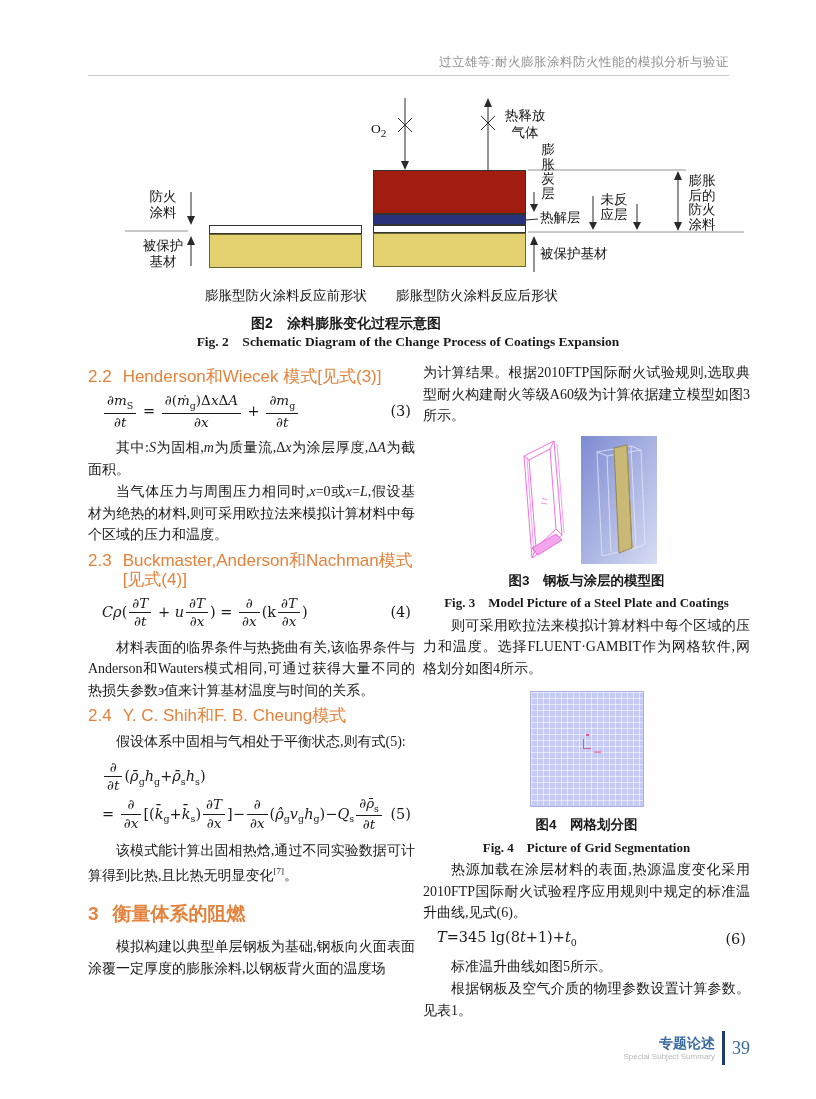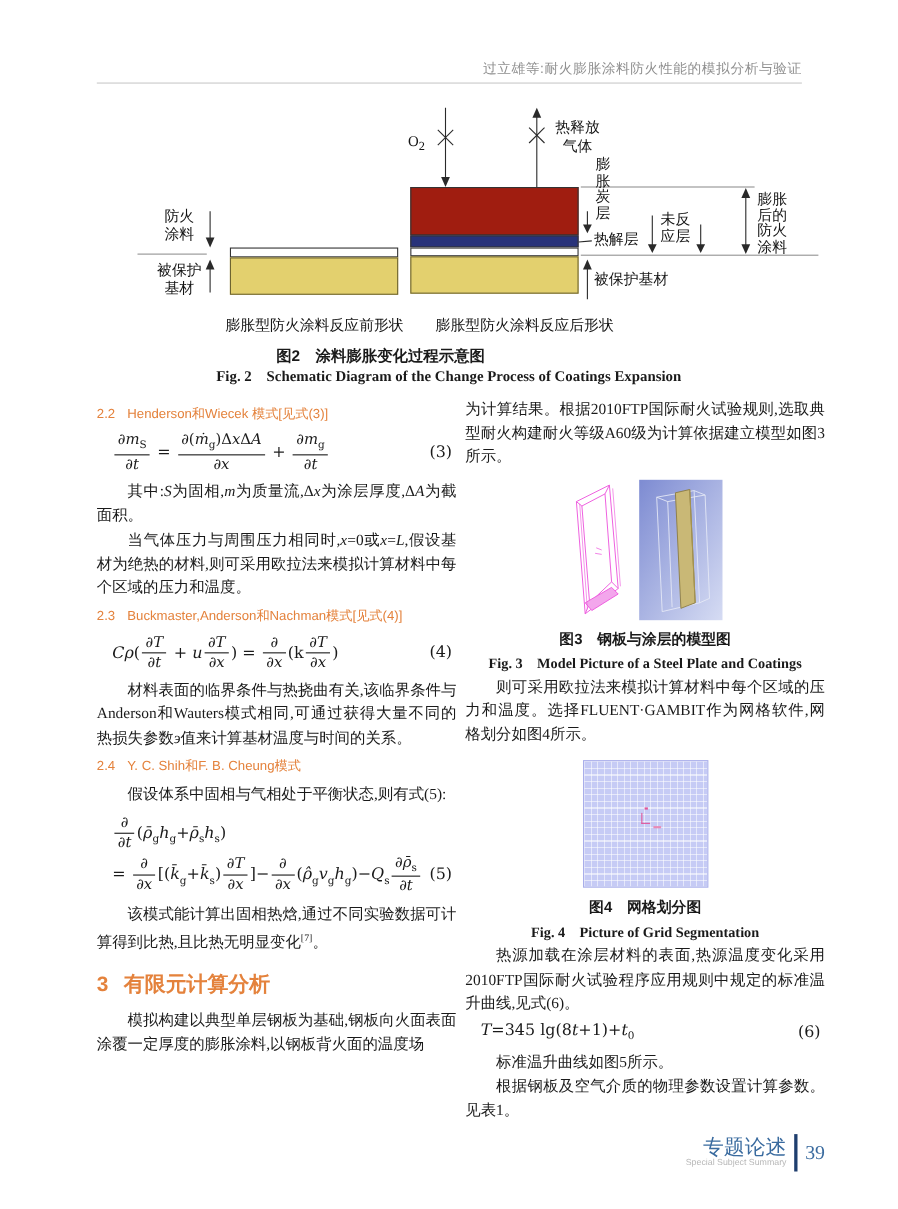--- a/index.html
+++ b/index.html
@@ -27,22 +27,22 @@
                font-size:13.5px;font-family:"Liberation Serif","DejaVu Serif",serif;}
 
   
   .col{position:absolute;top:362px;width:327px;font-size:14px;line-height:21.5px;text-align:justify;}
   .col-left{left:88px;}
   .col-right{left:423px;}
   .col p{margin:0 0 1px;text-indent:2em;}
   .col p.noindent{text-indent:0;}
   sup{font-size:9px;}
 
-  .h-sub{font-family:"Liberation Sans","DejaVu Sans",sans-serif;color:#e4823c;font-size:12px;
-         margin:5px 0 6px;text-align:center;display:flex;gap:11px;line-height:19px;}
+  .h-sub{font-family:"Liberation Sans","DejaVu Sans",sans-serif;color:#e4823c;font-size:17px;
+         margin:5px 0 6px;text-align:left;display:flex;gap:11px;line-height:19px;}
   .h-main{font-family:"Liberation Sans","DejaVu Sans",sans-serif;color:#e4823c;font-size:19px;
           font-weight:bold;margin:16px 0 10px;display:flex;gap:14px;line-height:24px;}
 
   
   .eq-row{display:flex;align-items:center;margin:7px 0;padding-left:14px;font-size:14.5px;
           font-family:"DejaVu Serif",serif;text-indent:0;}
   .eq-row .eq-label{margin-left:auto;padding-right:4px;}
   .eq-cont{margin-top:0;}
   .fr{display:inline-block;text-align:center;vertical-align:middle;margin:0 2px;font-size:13.5px;}
   .fr .nu{display:block;padding:0 3px 1px;border-bottom:1px solid #1a1a1a;line-height:1.15;}
@@ -64,22 +64,22 @@
       repeating-linear-gradient(to bottom, rgba(255,255,255,.55) 0 1px, transparent 1px 6px);}
   .fig4-grid .mark-l{position:absolute;left:52px;top:47px;width:7px;height:9px;
       border-left:1.5px solid #e0559a;border-bottom:1.5px solid #e0559a;}
   .fig4-grid .mark-dash{position:absolute;left:63px;top:59px;width:7px;height:2px;background:#e98bb6;}
   .fig4-grid .mark-dot{position:absolute;left:55px;top:42px;width:3px;height:2px;background:#e0559a;}
 
   
   .footer{position:absolute;top:1031px;left:470px;width:280px;display:flex;justify-content:flex-end;
           align-items:center;gap:7px;}
   .footer-txt{text-align:right;}
-  .footer-cn{font-family:"Liberation Sans","DejaVu Sans",sans-serif;font-weight:normal;color:#3a6b9f;
-             font-size:19px;line-height:17px;}
+  .footer-cn{font-family:"Liberation Sans","DejaVu Sans",sans-serif;font-weight:bold;color:#3a6b9f;
+             font-size:14px;line-height:17px;}
   .footer-en{color:#b7b7b7;font-size:8px;font-family:"Liberation Sans","DejaVu Sans",sans-serif;margin-left:26px;}
   .footer-bar{width:3px;height:34px;background:#1f3e6e;}
   .footer-num{color:#3a6b9f;font-size:18px;padding-bottom:6px;align-self:flex-end;}
 </style>
 </head>
 <body>
 
 <div class="page">
 
   <div class="header-text">过立雄等:耐火膨胀涂料防火性能的模拟分析与验证</div>
@@ -169,21 +169,21 @@
     <div class="eq-row" style="margin-bottom:2px;">
       <span><span class="fr"><span class="nu">∂</span><span class="de">∂<i>t</i></span></span>(<i>ρ̄</i><sub>g</sub><i>h</i><sub>g</sub>+<i>ρ̄</i><sub>s</sub><i>h</i><sub>s</sub>)</span>
     </div>
     <div class="eq-row eq-cont">
       <span>= <span class="fr"><span class="nu">∂</span><span class="de">∂<i>x</i></span></span>[(<i>k̄</i><sub>g</sub>+<i>k̄</i><sub>s</sub>)<span class="fr"><span class="nu">∂<i>T</i></span><span class="de">∂<i>x</i></span></span>]−<span class="fr"><span class="nu">∂</span><span class="de">∂<i>x</i></span></span>(<i>ρ̂</i><sub>g</sub><i>v</i><sub>g</sub><i>h</i><sub>g</sub>)−<i>Q</i><sub>s</sub><span class="fr"><span class="nu">∂<i>ρ̄</i><sub>s</sub></span><span class="de">∂<i>t</i></span></span></span>
       <span class="eq-label">(5)</span>
     </div>
     <p>该模式能计算出固相热焓,通过不同实验数据可计算得到比热,且比热无明显变化<sup>[7]</sup>。</p>
     <div class="h-main">
       <span>3</span>
-      <span>有限元计算分析</span>
+      <span>衡量体系的阻燃</span>
     </div>
     <p>模拟构建以典型单层钢板为基础,钢板向火面表面涂覆一定厚度的膨胀涂料,以钢板背火面的温度场</p>
   </div>
 
   <div class="col col-right">
     <p class="noindent">为计算结果。根据2010FTP国际耐火试验规则,选取典型耐火构建耐火等级A60级为计算依据建立模型如图3所示。</p>
 
     <div class="fig3-wrap">
       <svg width="54" height="128" viewBox="0 0 54 128">
         <g stroke="#ee5fdf" fill="none" stroke-width="0.9">

